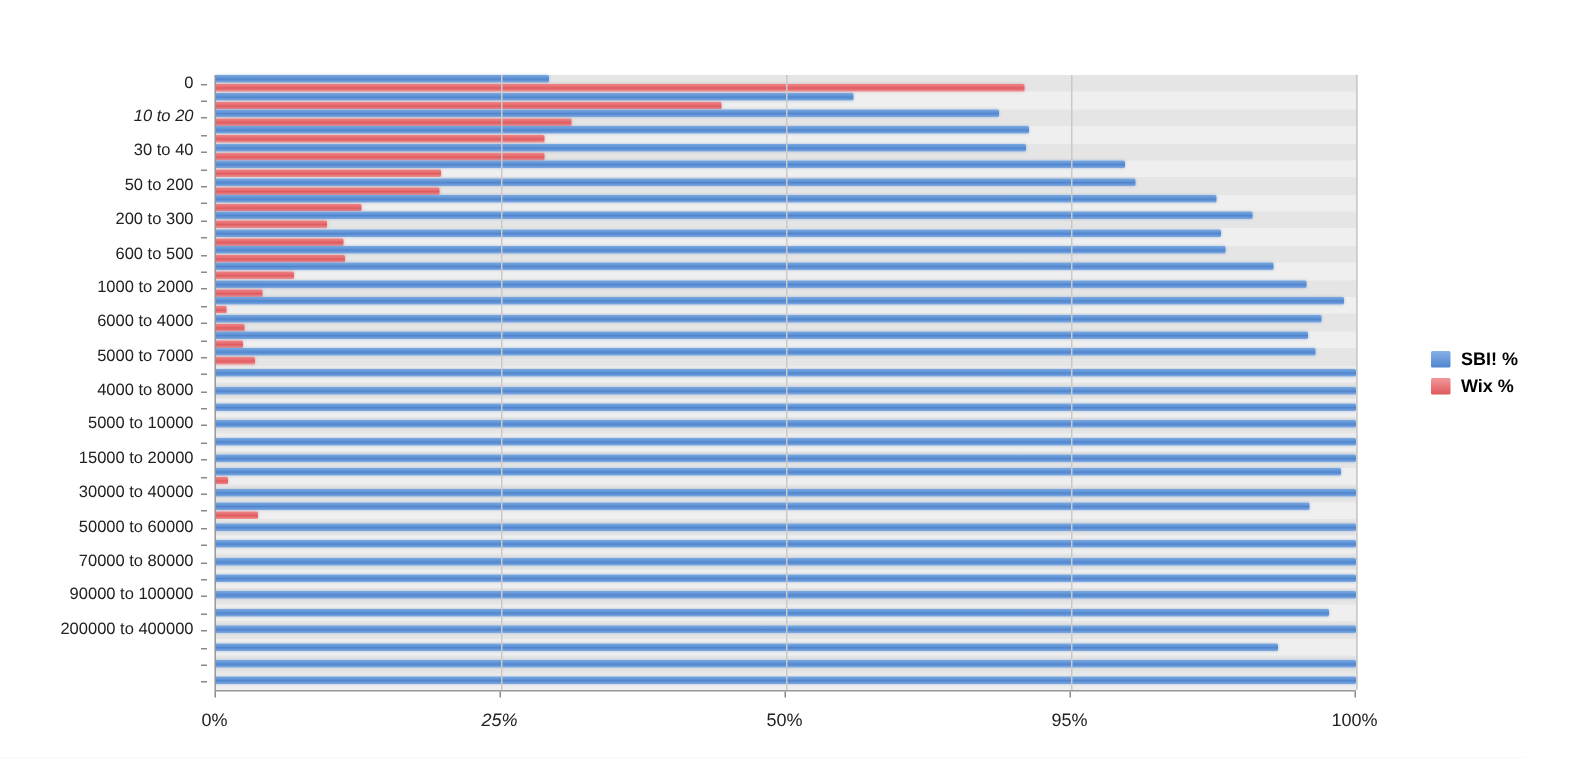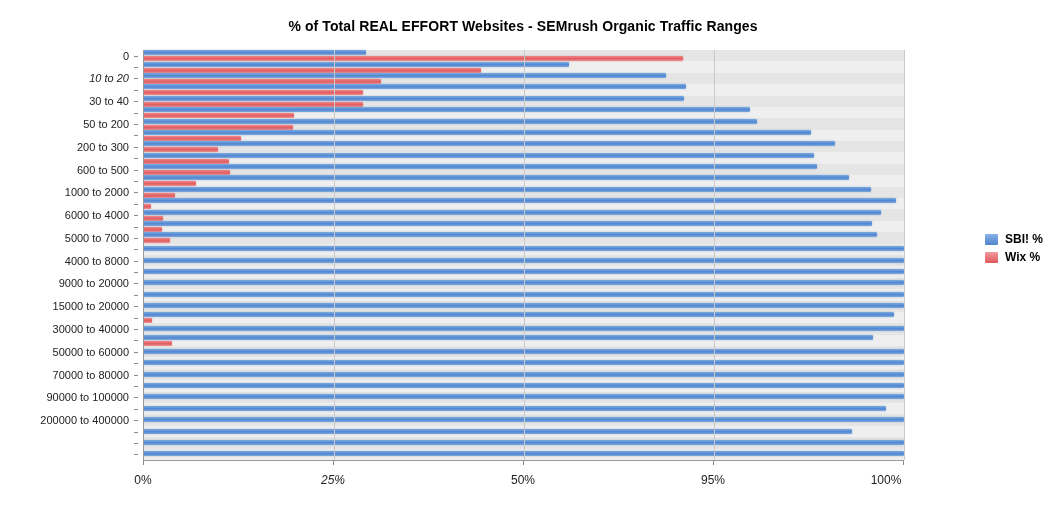--- a/index.html
+++ b/index.html
@@ -68,35 +68,34 @@
   
   .xaxis{position:absolute;left:143px;top:461px;width:760px;height:30px;}
   .xtick{
     position:absolute;top:12px;font-size:12px;color:#222;
     transform:translateX(-50%);white-space:nowrap;
   }
   .xtickmark{position:absolute;top:0;width:1px;height:4px;background:#8a8a8a;}
 
   
   .legend{
-    position:absolute;left:985px;top:232px;
+    position:absolute;left:954px;top:232px;
     display:flex;flex-direction:column;gap:4px;
   }
   .legend-item{display:flex;align-items:center;gap:7px;}
   .swatch{width:13px;height:11px;border-radius:1px;}
   .swatch.blue{background:linear-gradient(to bottom,#87b2e6,#4f84cd);}
   .swatch.red{background:linear-gradient(to bottom,#f2999b,#df5a5e);}
   .legend-label{font-size:12px;font-weight:bold;color:#000;white-space:nowrap;}
 </style>
 </head>
 <body>
 
 <div id="chart-root">
 
-  <div class="chart-title">% of Total REAL EFFORT Websites - SEMrush Organic Traffic Ranges</div>
 
   <div class="yaxis" id="yaxis">
       <div class="ytickmark" style="top: 5.69444px;"></div>
       <div class="ytick" style="top: 5.69444px;">0</div>
       <div class="ytickmark" style="top: 17.0833px;"></div>
       <div class="ytickmark" style="top: 28.4722px;"></div>
       <div class="ytick" style="top: 28.4722px; font-style: italic;">10 to 20</div>
       <div class="ytickmark" style="top: 39.8611px;"></div>
       <div class="ytickmark" style="top: 51.25px;"></div>
       <div class="ytick" style="top: 51.25px;">30 to 40</div>
@@ -116,21 +115,21 @@
       <div class="ytickmark" style="top: 165.139px;"></div>
       <div class="ytick" style="top: 165.139px;">6000 to 4000</div>
       <div class="ytickmark" style="top: 176.528px;"></div>
       <div class="ytickmark" style="top: 187.917px;"></div>
       <div class="ytick" style="top: 187.917px;">5000 to 7000</div>
       <div class="ytickmark" style="top: 199.306px;"></div>
       <div class="ytickmark" style="top: 210.694px;"></div>
       <div class="ytick" style="top: 210.694px;">4000 to 8000</div>
       <div class="ytickmark" style="top: 222.083px;"></div>
       <div class="ytickmark" style="top: 233.472px;"></div>
-      <div class="ytick" style="top: 233.472px;">9000 to 20000</div>
+      <div class="ytick" style="top: 233.472px;">5000 to 10000</div>
       <div class="ytickmark" style="top: 244.861px;"></div>
       <div class="ytickmark" style="top: 256.25px;"></div>
       <div class="ytick" style="top: 256.25px;">15000 to 20000</div>
       <div class="ytickmark" style="top: 267.639px;"></div>
       <div class="ytickmark" style="top: 279.028px;"></div>
       <div class="ytick" style="top: 279.028px;">30000 to 40000</div>
       <div class="ytickmark" style="top: 290.417px;"></div>
       <div class="ytickmark" style="top: 301.806px;"></div>
       <div class="ytick" style="top: 301.806px;">50000 to 60000</div>
       <div class="ytickmark" style="top: 313.194px;"></div>
@@ -287,21 +286,21 @@
   <div class="xaxis" id="xaxis">
       <div class="xtickmark" style="left: 0px;"></div>
       <div class="xtick" style="left: 0px;">0%</div>
       <div class="xtickmark" style="left: 190px;"></div>
       <div class="xtick" style="left: 190px; font-style: italic;">25%</div>
       <div class="xtickmark" style="left: 380px;"></div>
       <div class="xtick" style="left: 380px;">50%</div>
       <div class="xtickmark" style="left: 570px;"></div>
       <div class="xtick" style="left: 570px;">95%</div>
       <div class="xtickmark" style="left: 760px;"></div>
-      <div class="xtick" style="left: 743px;">100%</div>
+      <div class="xtick" style="left: 760px;">100%</div>
     </div>
 
   <div class="legend" id="legend">
       <div class="legend-item">
         <span class="swatch blue"></span>
         <span class="legend-label">SBI!  %</span>
       </div>
       <div class="legend-item">
         <span class="swatch red"></span>
         <span class="legend-label">Wix  %</span>

